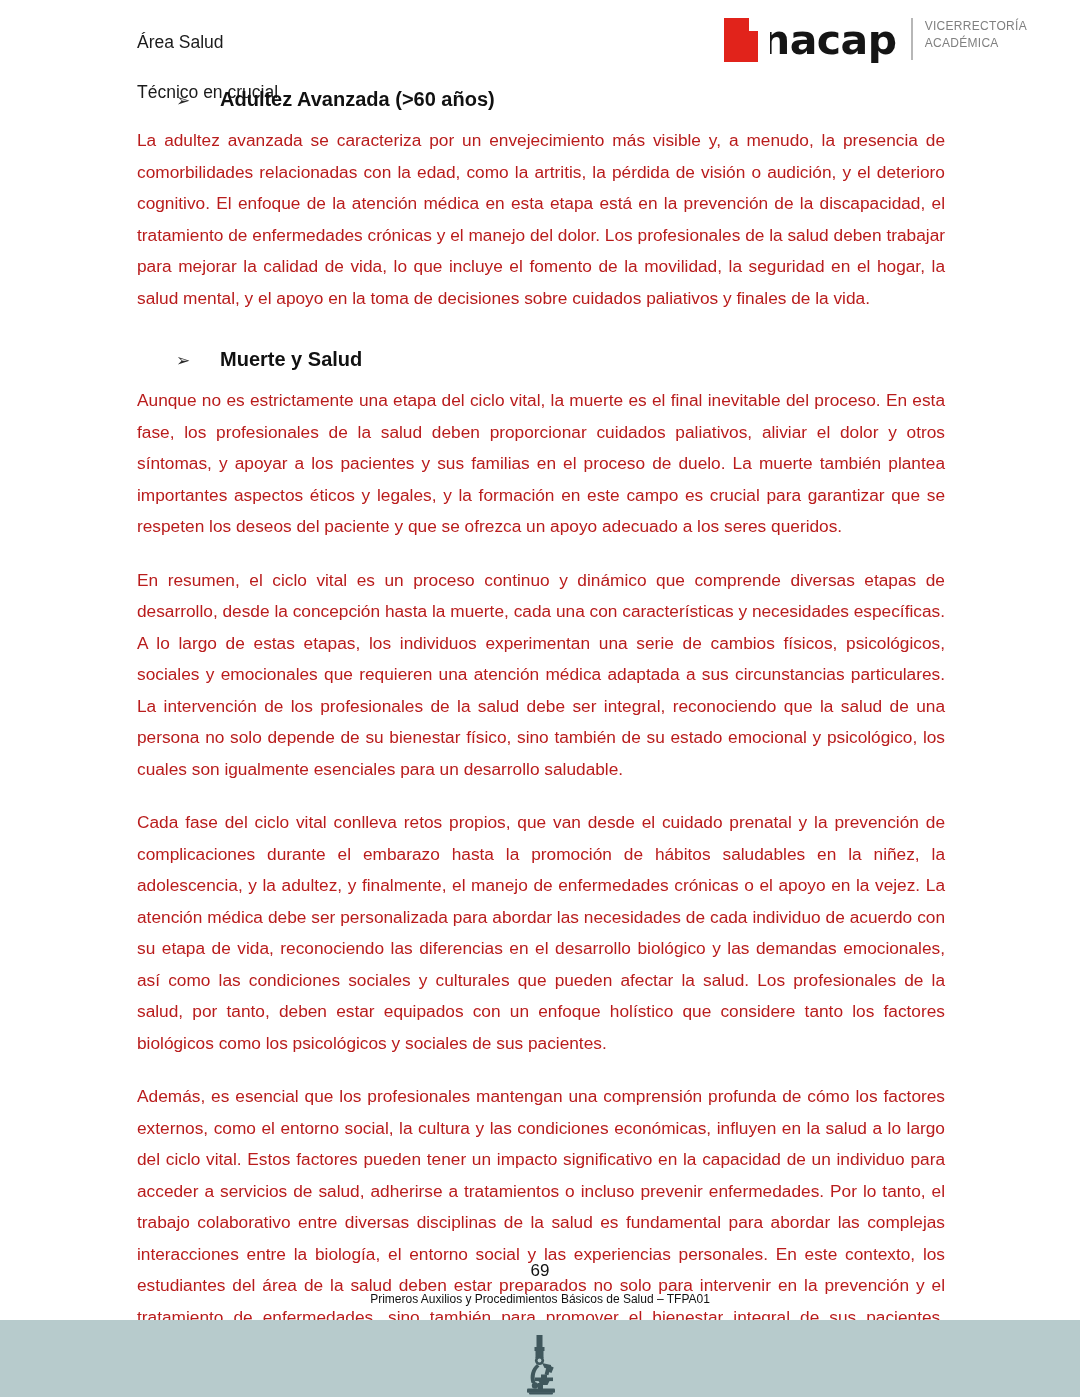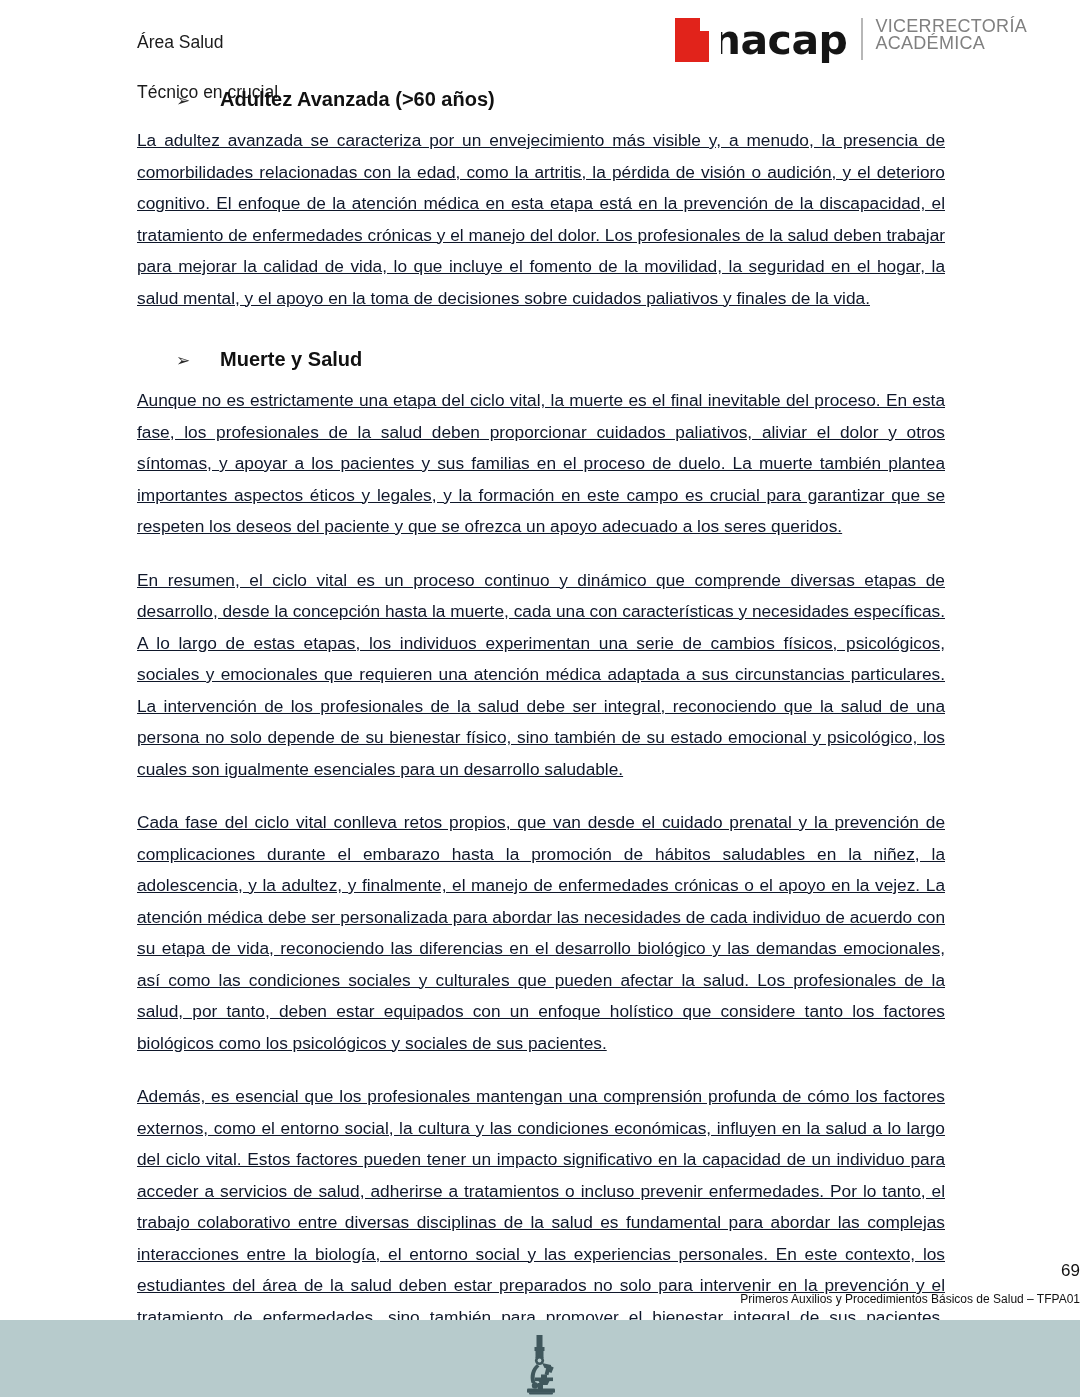--- a/index.html
+++ b/index.html
@@ -90,21 +90,21 @@
   }
   .logo-div {
     width: 2px;
     height: 42px;
     background: #b7b7b7;
     margin: 0 12px 0 14px;
     flex: none;
   }
   .logo-sub {
     font-family: "Liberation Sans", sans-serif;
-    font-size: 18px;
+    font-size: 12px;
     line-height: 17px;
     letter-spacing: 0.3px;
     color: #808080;
   }
 
   
   .content {
     position: absolute;
     left: 137px;
     top: 86px;
@@ -131,35 +131,34 @@
     font-size: 20px;
     line-height: 26px;
     color: #111111;
   }
 
   p.para {
     margin: 0 0 22px 0;
     font-family: "Liberation Sans", sans-serif;
     font-size: 17.3px;
     line-height: 31.5px;
-    color: #0f172a;
+    color: #b91c1c;
     text-align: justify;
     text-justify: inter-word;
     hyphens: none;
-    text-decoration: underline;
   }
   .spacer-sm { height: 10px; }
 
   
   .footer {
     position: absolute;
     left: 0;
     top: 1258px;
     width: 1080px;
-    text-align: right;
+    text-align: center;
     font-family: "Liberation Sans", sans-serif;
     color: #111111;
   }
   .footer-page {
     font-size: 17px;
     line-height: 26px;
   }
   .footer-title {
     font-size: 12px;
     line-height: 30px;

